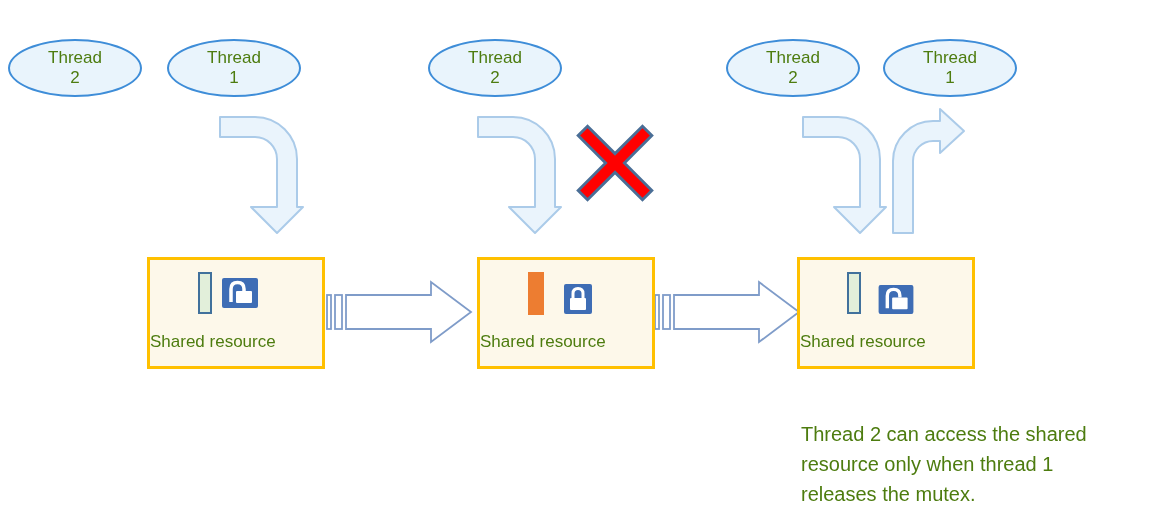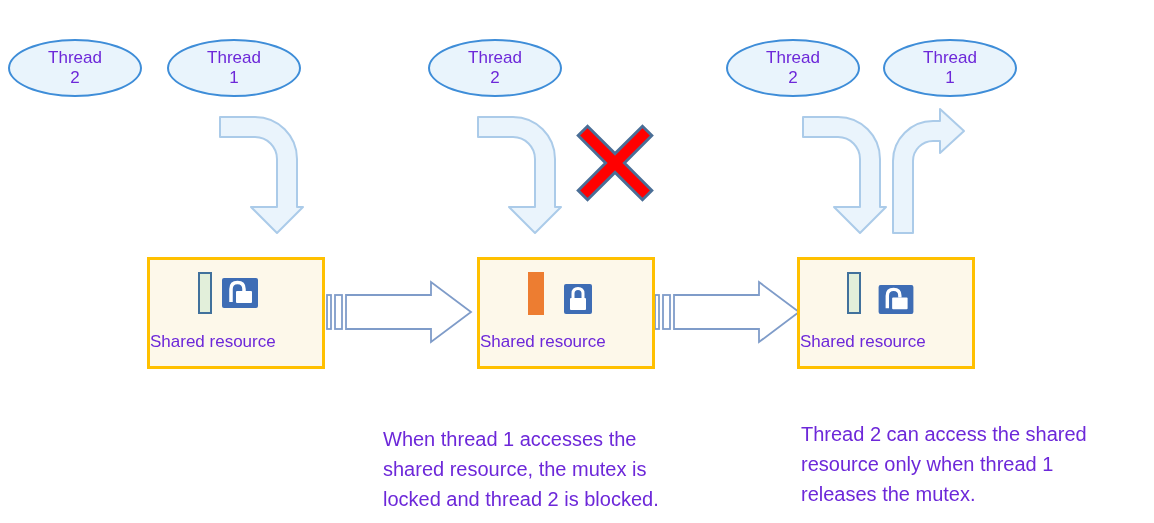--- a/index.html
+++ b/index.html
@@ -1,18 +1,18 @@
 <!DOCTYPE html>
 <html><head>
 <meta charset="utf-8">
 <style>
   html,body{margin:0;padding:0;background:#fff;}
   #canvas{
     position:relative;width:1154px;height:523px;background:#ffffff;overflow:hidden;
-    font-family:"Liberation Sans", sans-serif;color:#6d28d9;
+    font-family:"Liberation Sans", sans-serif;color:#4d7c0f;
   }
   .abs{position:absolute;}
   .thread-ellipse{
     width:134px;height:58px;border-radius:50%;
     background:#e9f4fc;border:2px solid #3e8dd8;
     display:flex;align-items:center;justify-content:center;
     text-align:center;white-space:pre-line;
     font-size:17px;line-height:20px;box-sizing:border-box;
   }
   .resource-box{
@@ -108,20 +108,17 @@
   <div class="abs resource-box" style="left:797px;top:257px;">
     <div class="bar-free" style="left:47px;top:12px;width:14px;height:42px;"></div>
     <svg class="abs" style="left:78px;top:25px;" width="36" height="29" viewBox="0 0 36 30">
       <rect x="0" y="0" width="36" height="30" rx="2" fill="#3e6db5"></rect>
       <path d="M 9 24 V 11 Q 9 4.5 15.5 4.5 Q 22 4.5 22 11 V 13" fill="none" stroke="#ffffff" stroke-width="3.5"></path>
       <rect x="14" y="13" width="16" height="12" rx="1" fill="#ffffff"></rect>
     </svg>
     <div class="resource-label">Shared resource</div>
   </div>
 
-  <div class="abs caption" style="left:383px;top:424px;width:345px;">When thread 1 accesses the
-shared resource, the mutex is
-locked and thread 2 is blocked.</div>
   <div class="abs caption" style="left:801px;top:419px;width:365px;">Thread 2 can access the shared
 resource only when thread 1
 releases the mutex.</div>
 
 </div>
 
 </body></html>

